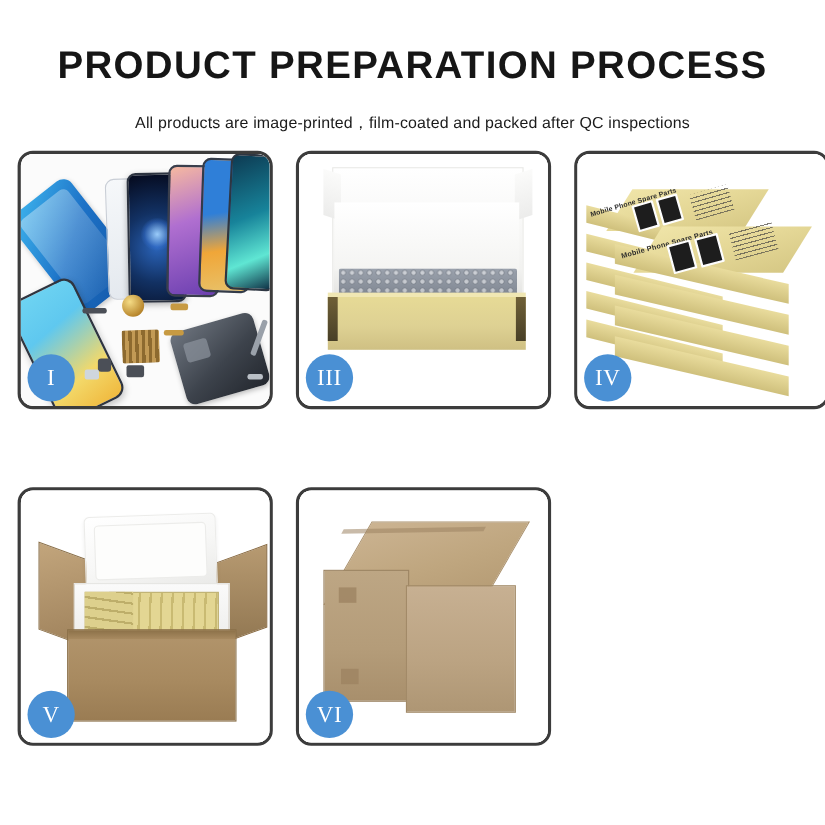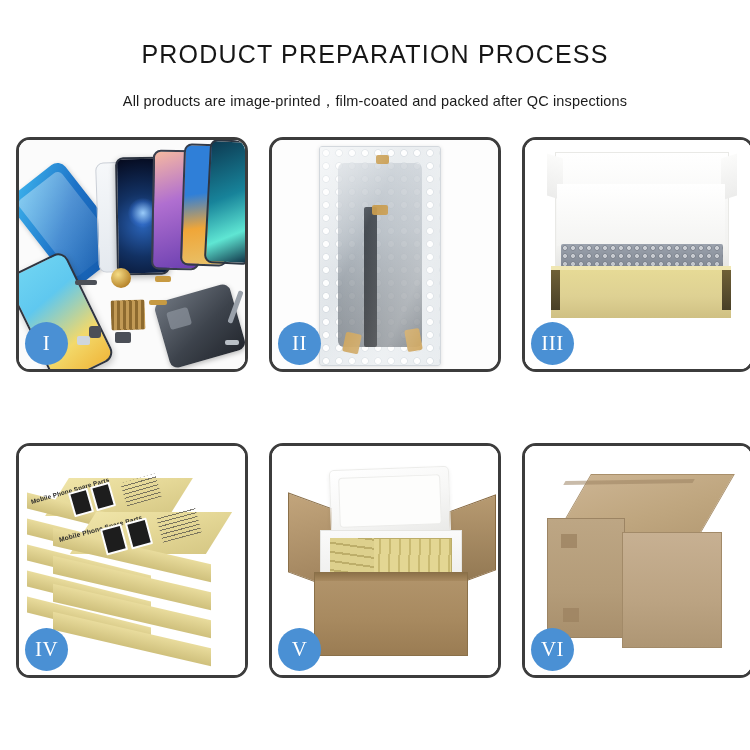--- a/index.html
+++ b/index.html
@@ -10,21 +10,21 @@
     font-family:"Liberation Sans", sans-serif;
     overflow:hidden;
     position:relative;
   }
   #page{position:relative;width:750px;height:750px;background:#fff;}
 
   
   .header{position:absolute;left:0;top:0;width:750px;text-align:center;}
   .title{
     font-family:"Liberation Sans", sans-serif;
-    font-size:25px;font-weight:400;color:#161616;
+    font-size:35px;font-weight:700;color:#161616;
     letter-spacing:1.2px;
     margin:0;padding-top:42px;line-height:1;
     white-space:nowrap;
   }
   .subtitle{
     font-family:"Liberation Sans", sans-serif;
     font-size:14.5px;font-weight:400;color:#1b1b1b;
     margin:12px;padding-top:13px;letter-spacing:.15px;
     white-space:nowrap;
   }
@@ -352,36 +352,20 @@
           <div class="chip chip-gold" style="left:58px;top:196px;width:13px;height:9px;background:#cfd6dd;"></div>
           <div class="chip" style="left:214px;top:150px;width:5px;height:34px;transform:rotate(20deg);background:#9aa1aa;"></div>
           <div class="chip" style="left:206px;top:200px;width:14px;height:5px;background:#b9bfc6;"></div>
         </div>
       </div>
       <div class="badge">
         <span>I</span>
       </div>
     </div>
 
-    <div class="panel">
-      <div class="panel-inner">
-        <div class="bubblewrap">
-          <div class="inner-part"></div>
-          <div class="flex-strip"></div>
-          <div class="gold-tab gt1"></div>
-          <div class="gold-tab gt2"></div>
-          <div class="gold-tab gt3"></div>
-          <div class="gold-tab gt4"></div>
-          <div class="bw-sheen"></div>
-        </div>
-      </div>
-      <div class="badge">
-        <span>II</span>
-      </div>
-    </div>
 
     <div class="panel">
       <div class="panel-inner">
         <div class="p3">
           <div class="lid-back"></div>
           <div class="lid-flap-l"></div>
           <div class="lid-flap-r"></div>
           <div class="foam3"></div>
           <div class="bubble-fill"></div>
           <div class="box3-rim"></div>

